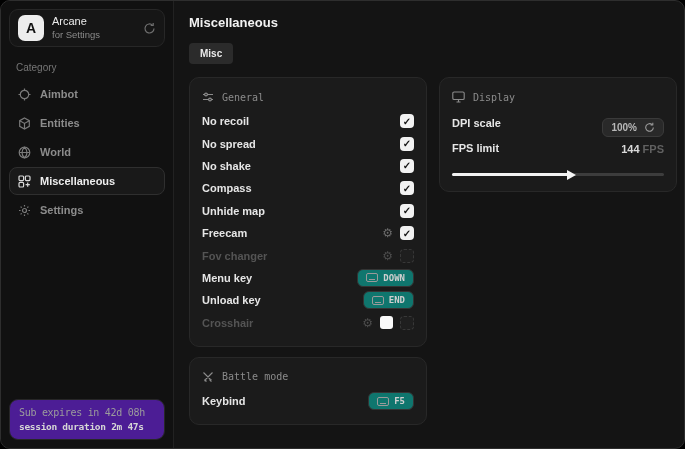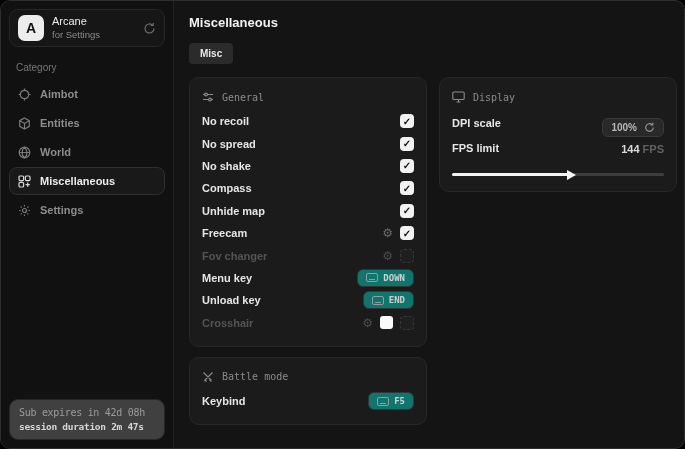--- a/index.html
+++ b/index.html
@@ -56,21 +56,21 @@
   .nav-item.active {
     color:#ededed; background:#191919;
     border:1px solid #2f2f2f;
   }
   .nav-item.active .nicon { color:#d8d8d8; }
 
   .sidebar-footer {
     margin-top:auto;
     border:1px solid #272727;
     border-radius:9px;
-    background:#404040;
+    background:#4c1d95;
     padding:7px 9px;
     display:flex; flex-direction:column; gap:3px;
     font-family:"DejaVu Sans Mono", monospace;
   }
   .sub-line { font-size:10px; color:#9c9c9c; letter-spacing:-0.3px; }
   .sess-line { font-size:9.5px; color:#d6d6d6; font-weight:bold; letter-spacing:-0.3px; }
 
   
   .main { flex:1; padding:14px 15px; display:flex; flex-direction:column; }
   .page-title { font-size:13px; font-weight:bold; color:#f2f2f2; }

